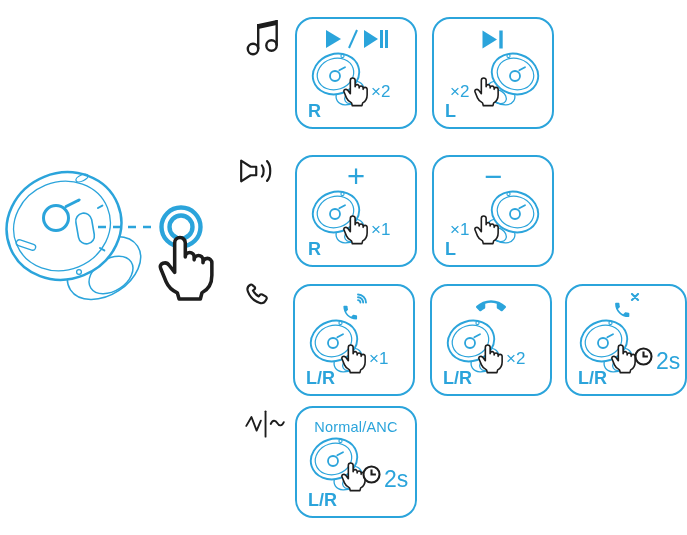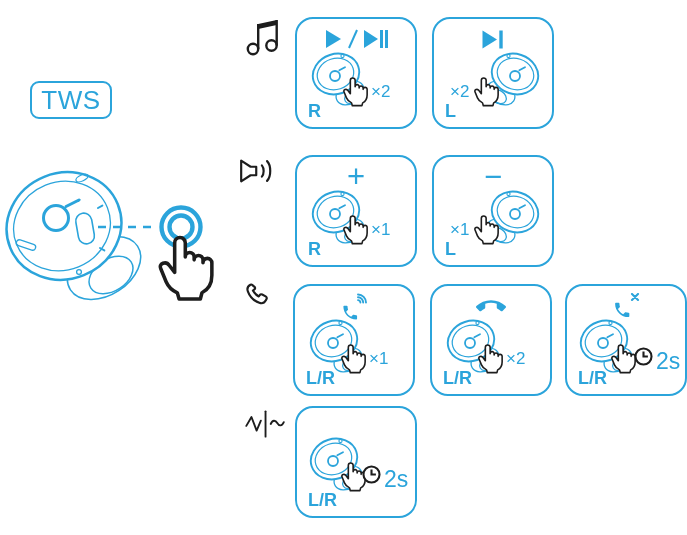--- a/index.html
+++ b/index.html
@@ -63,23 +63,20 @@
       <path d="M11 5.8 V11 H15.6" fill="none" stroke="currentColor" stroke-width="2.2"></path>
     </symbol>
     <symbol id="sym-handset" viewBox="0 0 24 24">
       <path d="M6.62 10.79c1.44 2.83 3.76 5.14 6.59 6.59l2.2-2.2c.27-.27.67-.36 1.02-.24 1.12.37 2.33.57 3.57.57.55 0 1 .45 1 1V20c0 .55-.45 1-1 1-9.39 0-17-7.61-17-17 0-.55.45-1 1-1h3.5c.55 0 1 .45 1 1 0 1.25.2 2.45.57 3.57.11.35.03.74-.24 1.02l-2.2 2.2z" fill="currentColor"></path>
     </symbol>
   </defs>
 </svg>
 
 <div class="stage">
 
-  <div class="badge">
-    <span>TWS</span>
-  </div>
 
   <svg class="accent-svg" style="left:2px;top:156px" width="170" height="165" viewBox="0 0 170 165">
     <g fill="none" stroke="currentColor">
       <ellipse cx="102" cy="112" rx="40" ry="27" transform="rotate(-33 102 112)" stroke-width="1.5"></ellipse>
       <ellipse cx="109" cy="119" rx="24" ry="16" transform="rotate(-33 109 119)" stroke-width="1.5"></ellipse>
       <ellipse cx="62" cy="70" rx="58" ry="53" transform="rotate(-22 62 70)" fill="#fff" stroke-width="2.5"></ellipse>
       <ellipse cx="60" cy="70" rx="49" ry="44" transform="rotate(-22 60 70)" stroke-width="1.3"></ellipse>
       <ellipse cx="80" cy="22" rx="6.5" ry="3" transform="rotate(-24 80 22)" stroke-width="1.3"></ellipse>
       <rect x="14" y="86" width="20" height="6" rx="3" transform="rotate(18 24 89)" stroke-width="1.3"></rect>
       <circle cx="77" cy="116" r="2.4" stroke-width="1.3"></circle>
@@ -250,20 +247,23 @@
         <use href="#sym-hand"></use>
       </svg>
     <svg class="clock" style="left:66px;top:60px" width="21" height="21" viewBox="0 0 22 22">
         <use href="#sym-clock"></use>
       </svg>
     <span class="hold" style="left:89px;top:62px">2s</span>
     <span class="side">L/R</span>
   </div>
 
   <div class="card" style="left:295px;top:406px">
+    <div class="top" style="top:4px;">
+      <span class="mode-label">Normal/ANC</span>
+    </div>
     <svg class="earbud" style="left:12px;top:28px" width="56" height="56">
         <use href="#sym-earbud-r"></use>
       </svg>
     <svg class="hand" style="left:42px;top:52px" width="28" height="32" viewBox="0 0 42 48">
         <use href="#sym-hand"></use>
       </svg>
     <svg class="clock" style="left:64px;top:56px" width="21" height="21" viewBox="0 0 22 22">
         <use href="#sym-clock"></use>
       </svg>
     <span class="hold" style="left:87px;top:58px">2s</span>

